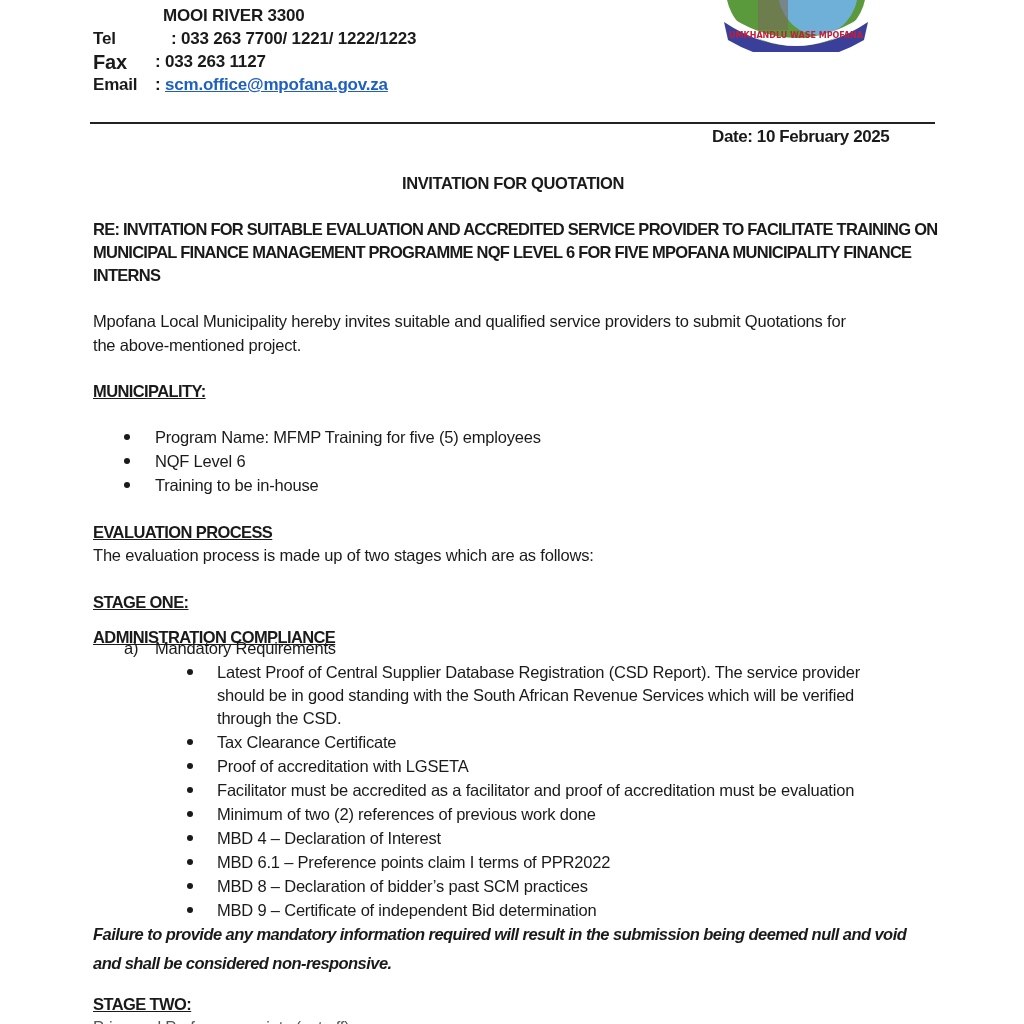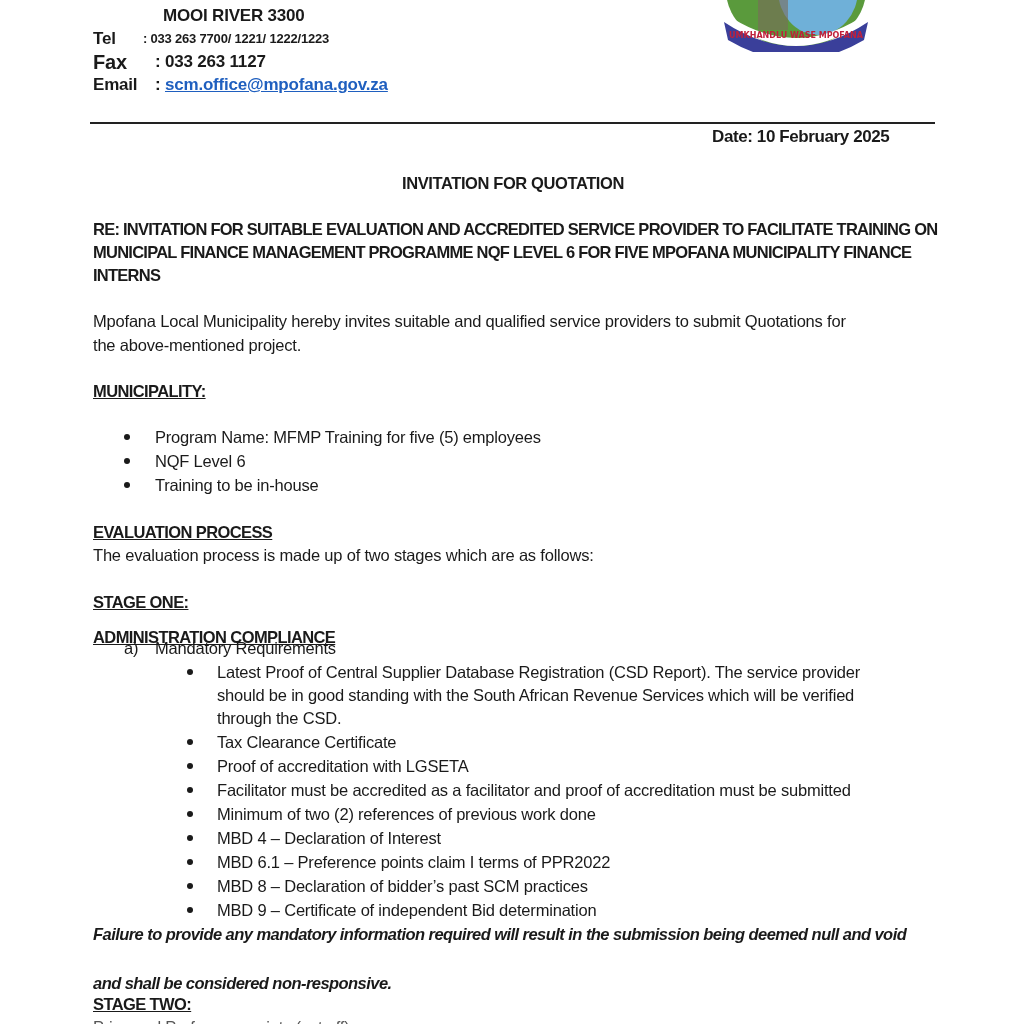--- a/index.html
+++ b/index.html
@@ -16,21 +16,21 @@
   .bullet { position: absolute; width: 6px; height: 6px; border-radius: 50%; background: #1a1a1a; }
   .logo { position: absolute; left: 718px; top: -40px; width: 156px; height: 92px; overflow: hidden; }
 </style>
 </head>
 <body>
 
 <div class="page">
 
   <div class="t b" style="left:163px; top:5px; font-size:17px;">MOOI RIVER 3300</div>
   <div class="t b" style="left:93px; top:28px; font-size:17px;">Tel</div>
-  <div class="t b" style="left:143px; top:28px; font-size:13px;">: 033 263 7700/ 1221/ 1222/1223</div>
+  <div class="t b" style="left:171px; top:28px; font-size:17px;">: 033 263 7700/ 1221/ 1222/1223</div>
   <div class="t b" style="left:93px; top:51px; font-size:20px;">Fax</div>
   <div class="t b" style="left:155px; top:51px; font-size:17px;">: 033 263 1127</div>
   <div class="t b" style="left:93px; top:74px; font-size:17px;">Email</div>
   <div class="t b" style="left:155px; top:74px; font-size:17px;">
     <span>: </span><a class="link">scm.office@mpofana.gov.za</a>
   </div>
 
   <div class="logo">
     <svg width="156" height="92" viewBox="0 0 156 92">
       <ellipse cx="78" cy="30" rx="70" ry="58" fill="#5a9a3c"></ellipse>
@@ -76,31 +76,31 @@
   <div class="bullet" style="left:187px; top:669px;"></div>
   <div class="t" style="left:217px; top:661px;">Latest Proof of Central Supplier Database Registration (CSD Report).  The service provider</div>
   <div class="t" style="left:217px; top:684px;">should be in good standing with the South African Revenue Services which will be verified</div>
   <div class="t" style="left:217px; top:707px;">through the CSD.</div>
 
   <div class="bullet" style="left:187px; top:739px;"></div>
   <div class="t" style="left:217px; top:731px;">Tax Clearance Certificate</div>
   <div class="bullet" style="left:187px; top:763px;"></div>
   <div class="t" style="left:217px; top:755px;">Proof of accreditation with LGSETA</div>
   <div class="bullet" style="left:187px; top:787px;"></div>
-  <div class="t" style="left:217px; top:779px;">Facilitator must be accredited as a facilitator and proof of accreditation must be submitted</div>
+  <div class="t" style="left:217px; top:779px;">Facilitator must be accredited as a facilitator and proof of accreditation must be evaluation</div>
   <div class="bullet" style="left:187px; top:811px;"></div>
   <div class="t" style="left:217px; top:803px;">Minimum of two (2) references of previous work done</div>
   <div class="bullet" style="left:187px; top:835px;"></div>
   <div class="t" style="left:217px; top:827px;">MBD 4 – Declaration of Interest</div>
   <div class="bullet" style="left:187px; top:859px;"></div>
   <div class="t" style="left:217px; top:851px;">MBD 6.1 – Preference points claim I terms of PPR2022</div>
   <div class="bullet" style="left:187px; top:883px;"></div>
   <div class="t" style="left:217px; top:875px;">MBD 8 – Declaration of bidder’s past SCM practices</div>
   <div class="bullet" style="left:187px; top:907px;"></div>
   <div class="t" style="left:217px; top:899px;">MBD 9 – Certificate of independent Bid determination</div>
 
   <div class="t b i" style="left:93px; top:923px; letter-spacing:-0.55px;">Failure to provide any mandatory information required will result in the submission being deemed null and void</div>
-  <div class="t b i" style="left:93px; top:972px; letter-spacing:-0.55px;text-align:center;">and shall be considered non-responsive.</div>
+  <div class="t b i" style="left:93px; top:952px; letter-spacing:-0.55px;text-align:center;">and shall be considered non-responsive.</div>
 
   <div class="t b u" style="left:93px; top:993px; letter-spacing:-0.6px;">STAGE TWO:</div>
   <div class="t" style="left:93px; top:1016px; color:#555;">Price and Preference points (cut off)</div>
 
 </div>
 
 </body></html>

